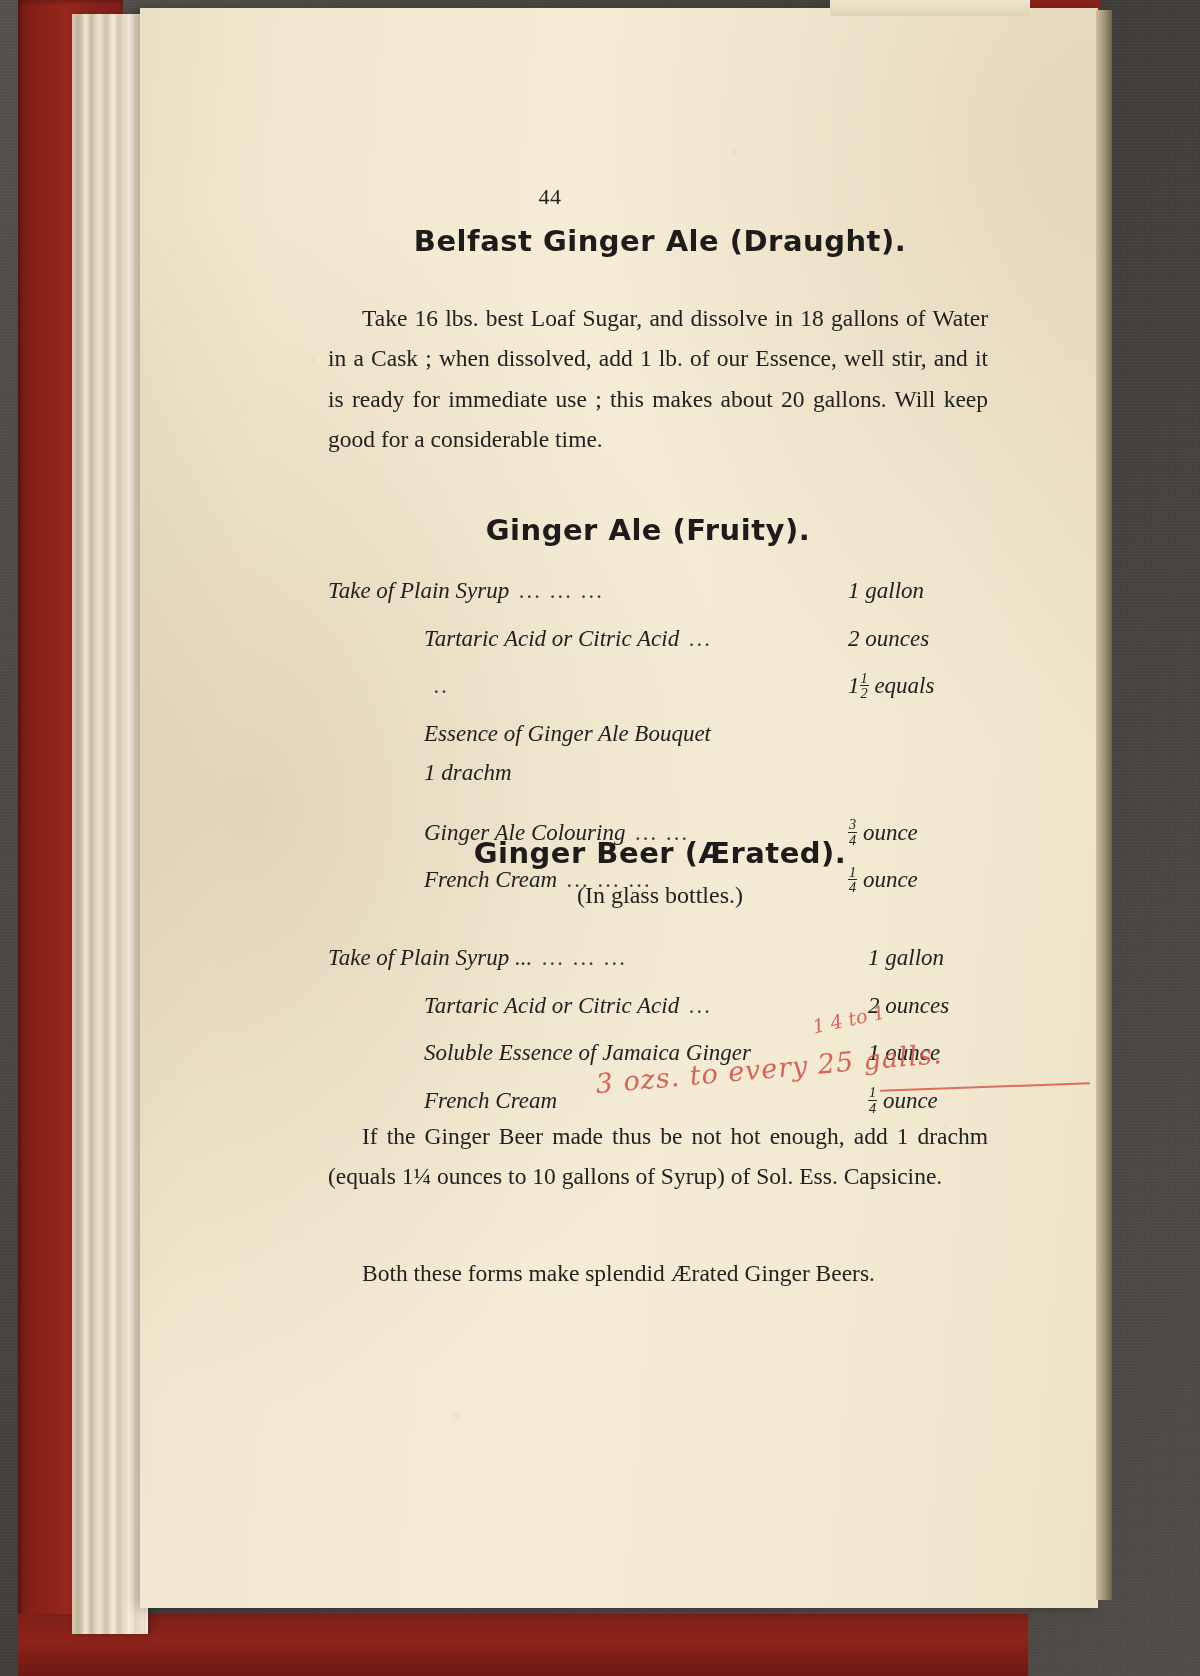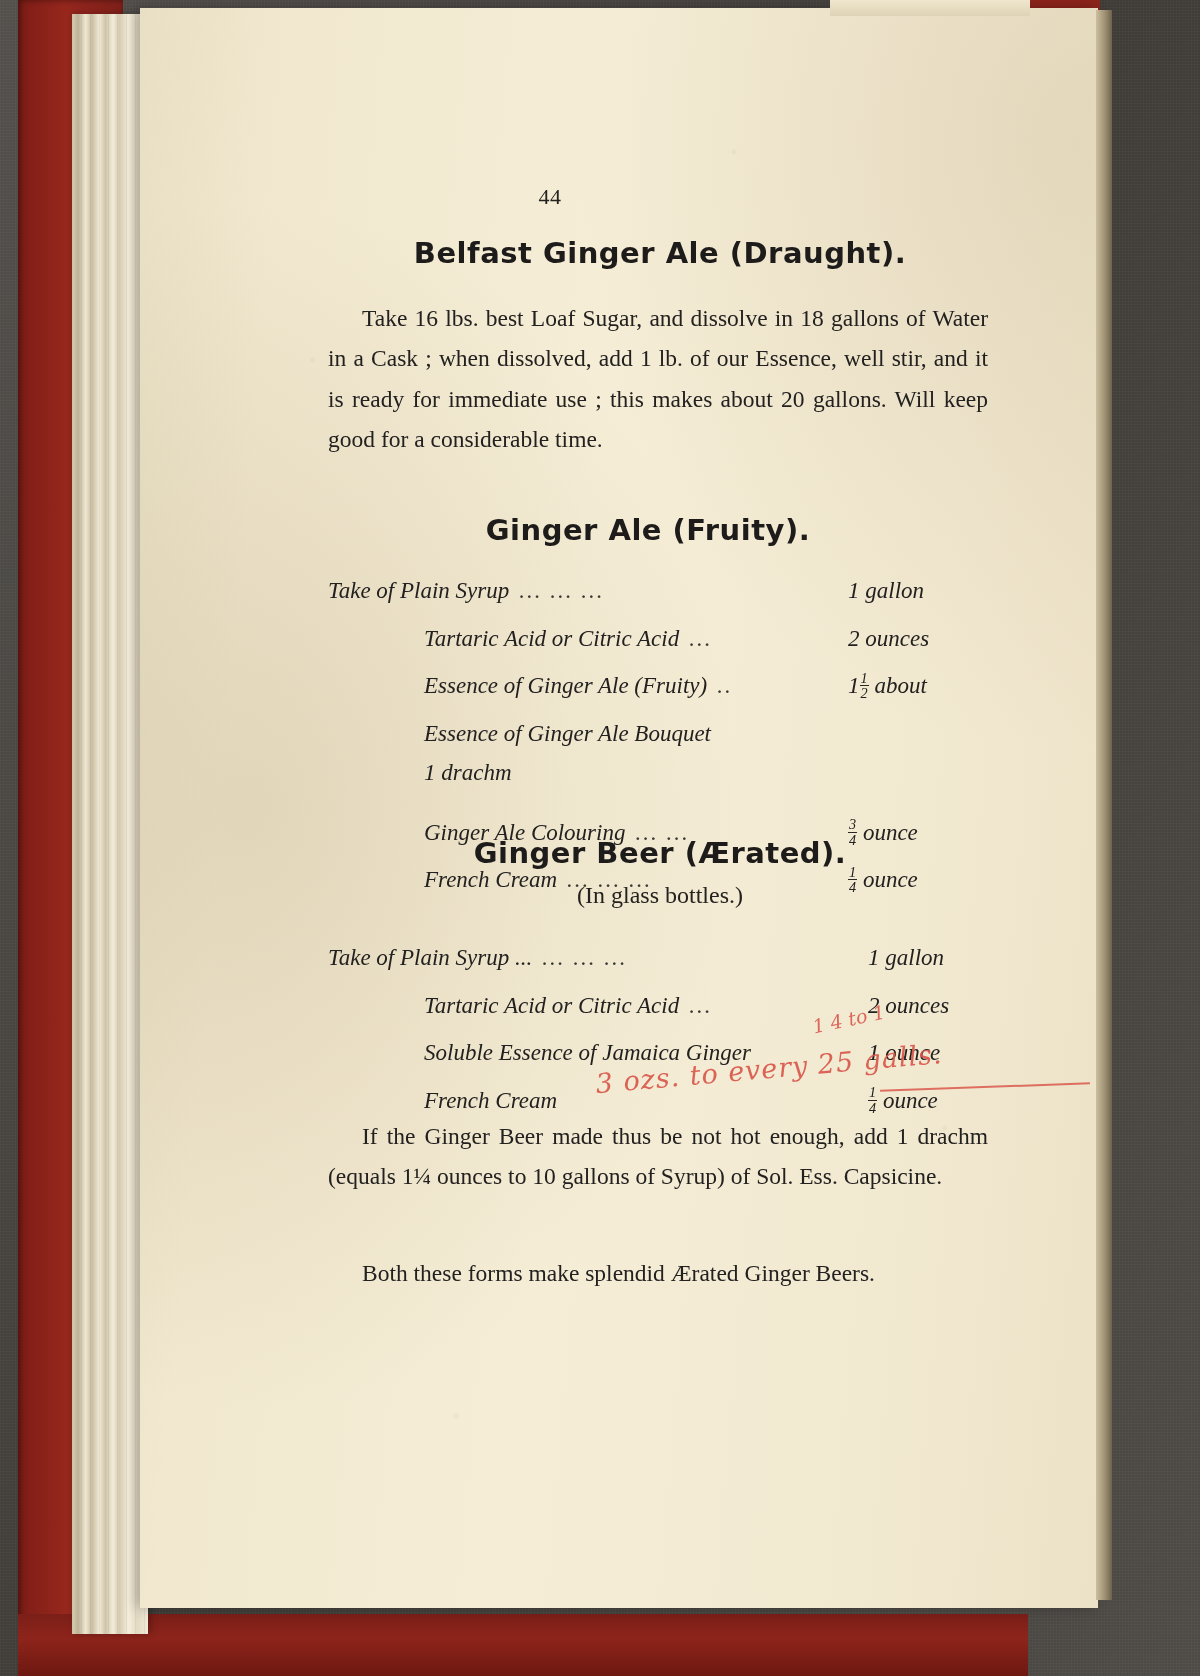--- a/index.html
+++ b/index.html
@@ -199,21 +199,21 @@
   <div class="cover-top"></div>
   <div class="edges"></div>
   <div class="page-sheet"></div>
   <div class="top-sliver"></div>
   <div class="right-gutter"></div>
 
   <div class="content">
 
     <div class="folio">44</div>
 
-    <div style="position:absolute; left:190px; top:228px; width:660px;">
+    <div style="position:absolute; left:190px; top:216px; width:660px;">
       <div class="heading">Belfast Ginger Ale (Draught).</div>
     </div>
     <div style="position:absolute; left:188px; top:290px; width:660px;">
       <div class="para"><span class="ind"></span><span>Take 16 lbs. best Loaf Sugar, and dissolve in 18 gallons of Water in a Cask ; when dissolved, add 1 lb. of our Essence, well stir, and it is ready for immediate use ; this makes about 20 gallons.   Will keep good for a considerable time.</span></div>
     </div>
 
     <div style="position:absolute; left:178px; top:505px; width:660px;">
       <div class="heading">Ginger Ale  (Fruity).</div>
     </div>
 
@@ -222,23 +222,22 @@
         <span class="lbl">Take of Plain Syrup</span>
         <span class="lead">...        ...        ...</span>
         <span class="qty">1 gallon</span>
       </div>
       <div class="row" style="margin-bottom:8px; padding-left:96px;">
         <span class="lbl">Tartaric Acid or Citric Acid</span>
         <span class="lead">...</span>
         <span class="qty">2 ounces</span>
       </div>
       <div class="row" style="margin-bottom:8px; padding-left:96px;">
-        <span class="lbl">Essence of Ginger Ale (Fruity)</span>
         <span class="lead">..</span>
-        <span class="qty"><span>1</span><span class="frac"><span class="n">1</span><span class="d">2</span></span> <span>about</span></span>
+        <span class="qty"><span>1</span><span class="frac"><span class="n">1</span><span class="d">2</span></span> <span>equals</span></span>
       </div>
       <div class="row" style="margin-bottom:20px; padding-left:96px;flex-direction:column;">
         <span class="lbl">Essence of Ginger Ale  Bouquet</span>
         <span class="lead"></span>
         <span class="qty">1 drachm</span>
       </div>
       <div class="row" style="margin-bottom:8px; padding-left:96px;">
         <span class="lbl">Ginger Ale Colouring</span>
         <span class="lead">...        ...</span>
         <span class="qty"><span class="frac"><span class="n">3</span><span class="d">4</span></span> <span>ounce</span></span>

